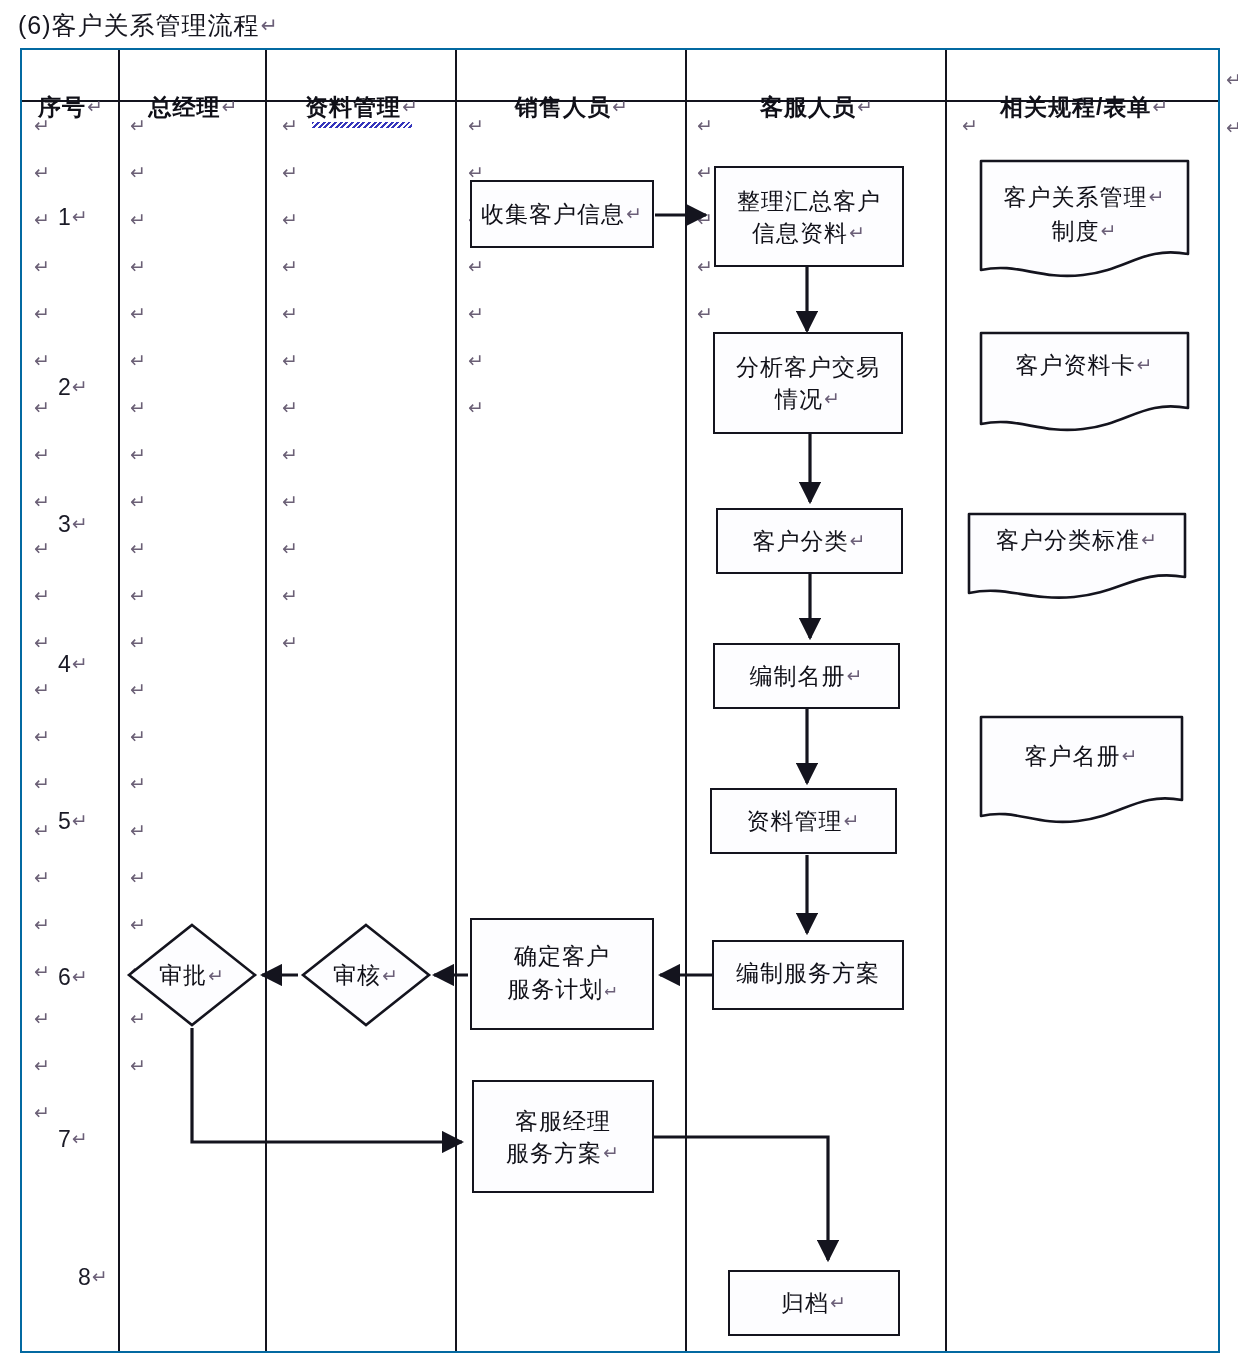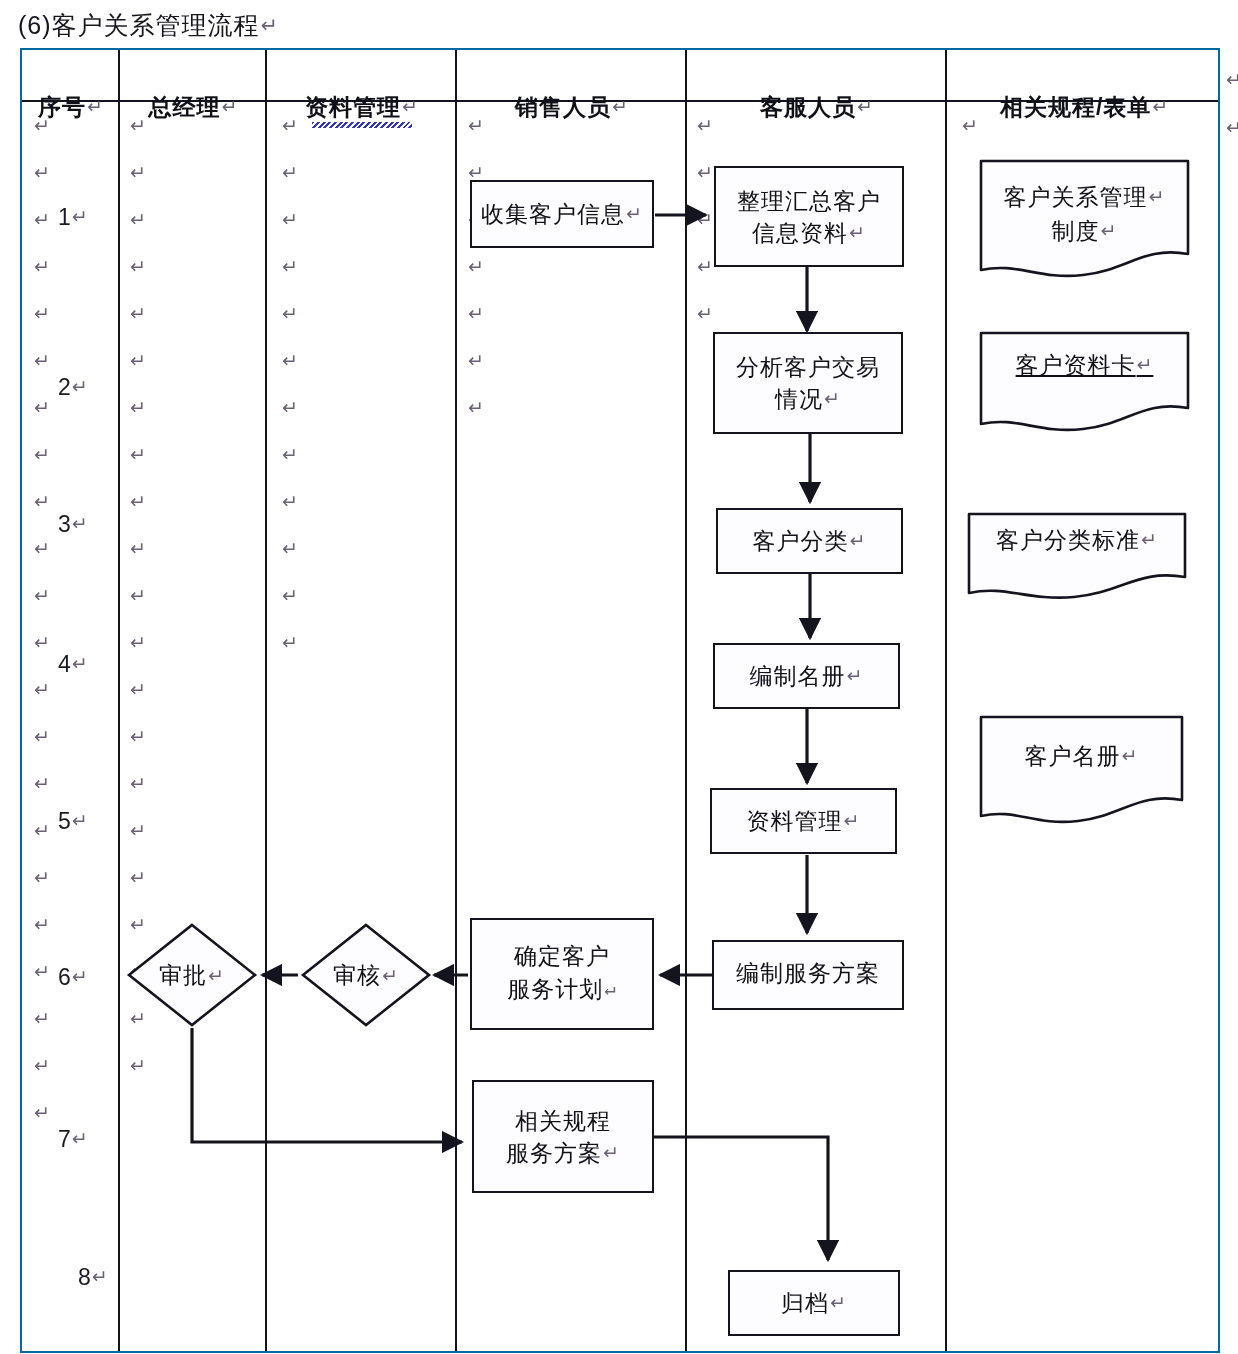--- a/index.html
+++ b/index.html
@@ -275,21 +275,21 @@
 
   <div class="node" style="left:470px;top:910px;width:184px;height:112px;font-family:Liberation Mono, monospace;">
     <div class="inner">
         <div>确定客户</div>
         <div>服务计划<span class="pil">↵</span></div>
       </div>
   </div>
 
   <div class="node" style="left:472px;top:1072px;width:182px;height:113px;">
     <div class="inner">
-        <div>相关规程</div>
+        <div>客服经理</div>
         <div>服务方案<span class="pil">↵</span></div>
       </div>
   </div>
 
   <div class="node" style="left:728px;top:1262px;width:172px;height:66px;">
     <div class="inner">
         <div>归档<span class="pil">↵</span></div>
       </div>
   </div>
 
@@ -317,21 +317,21 @@
           <div>制度<span class="pil">↵</span></div>
         </div>
       </div>
   </div>
 
   <div class="docshape" style="left:978px;top:322px;width:213px;height:104px;">
     <svg width="213" height="104" viewBox="0 0 213 104">
       <path d="M 3 3 L 210 3 L 210 78 C 165 70 150 94 105 99 C 60 104 40 86 3 94 Z" fill="#fdfdff" stroke="#14141e" stroke-width="2.6" stroke-linejoin="round"></path>
     </svg>
     <div class="dtext" style="top:18px;">
-        <div style="width: 100%; text-decoration: underline;">
+        <div style="width: 100%;">
           <div>客户资料卡<span class="pil">↵</span></div>
         </div>
       </div>
   </div>
 
   <div class="docshape" style="left:966px;top:503px;width:222px;height:90px;">
     <svg width="222" height="90" viewBox="0 0 222 90">
       <path d="M 3 3 L 219 3 L 219 66 C 172 58 155 82 108 86 C 61 90 40 74 3 82 Z" fill="#fdfdff" stroke="#14141e" stroke-width="2.6" stroke-linejoin="round"></path>
     </svg>
     <div class="dtext" style="top:12px;">

